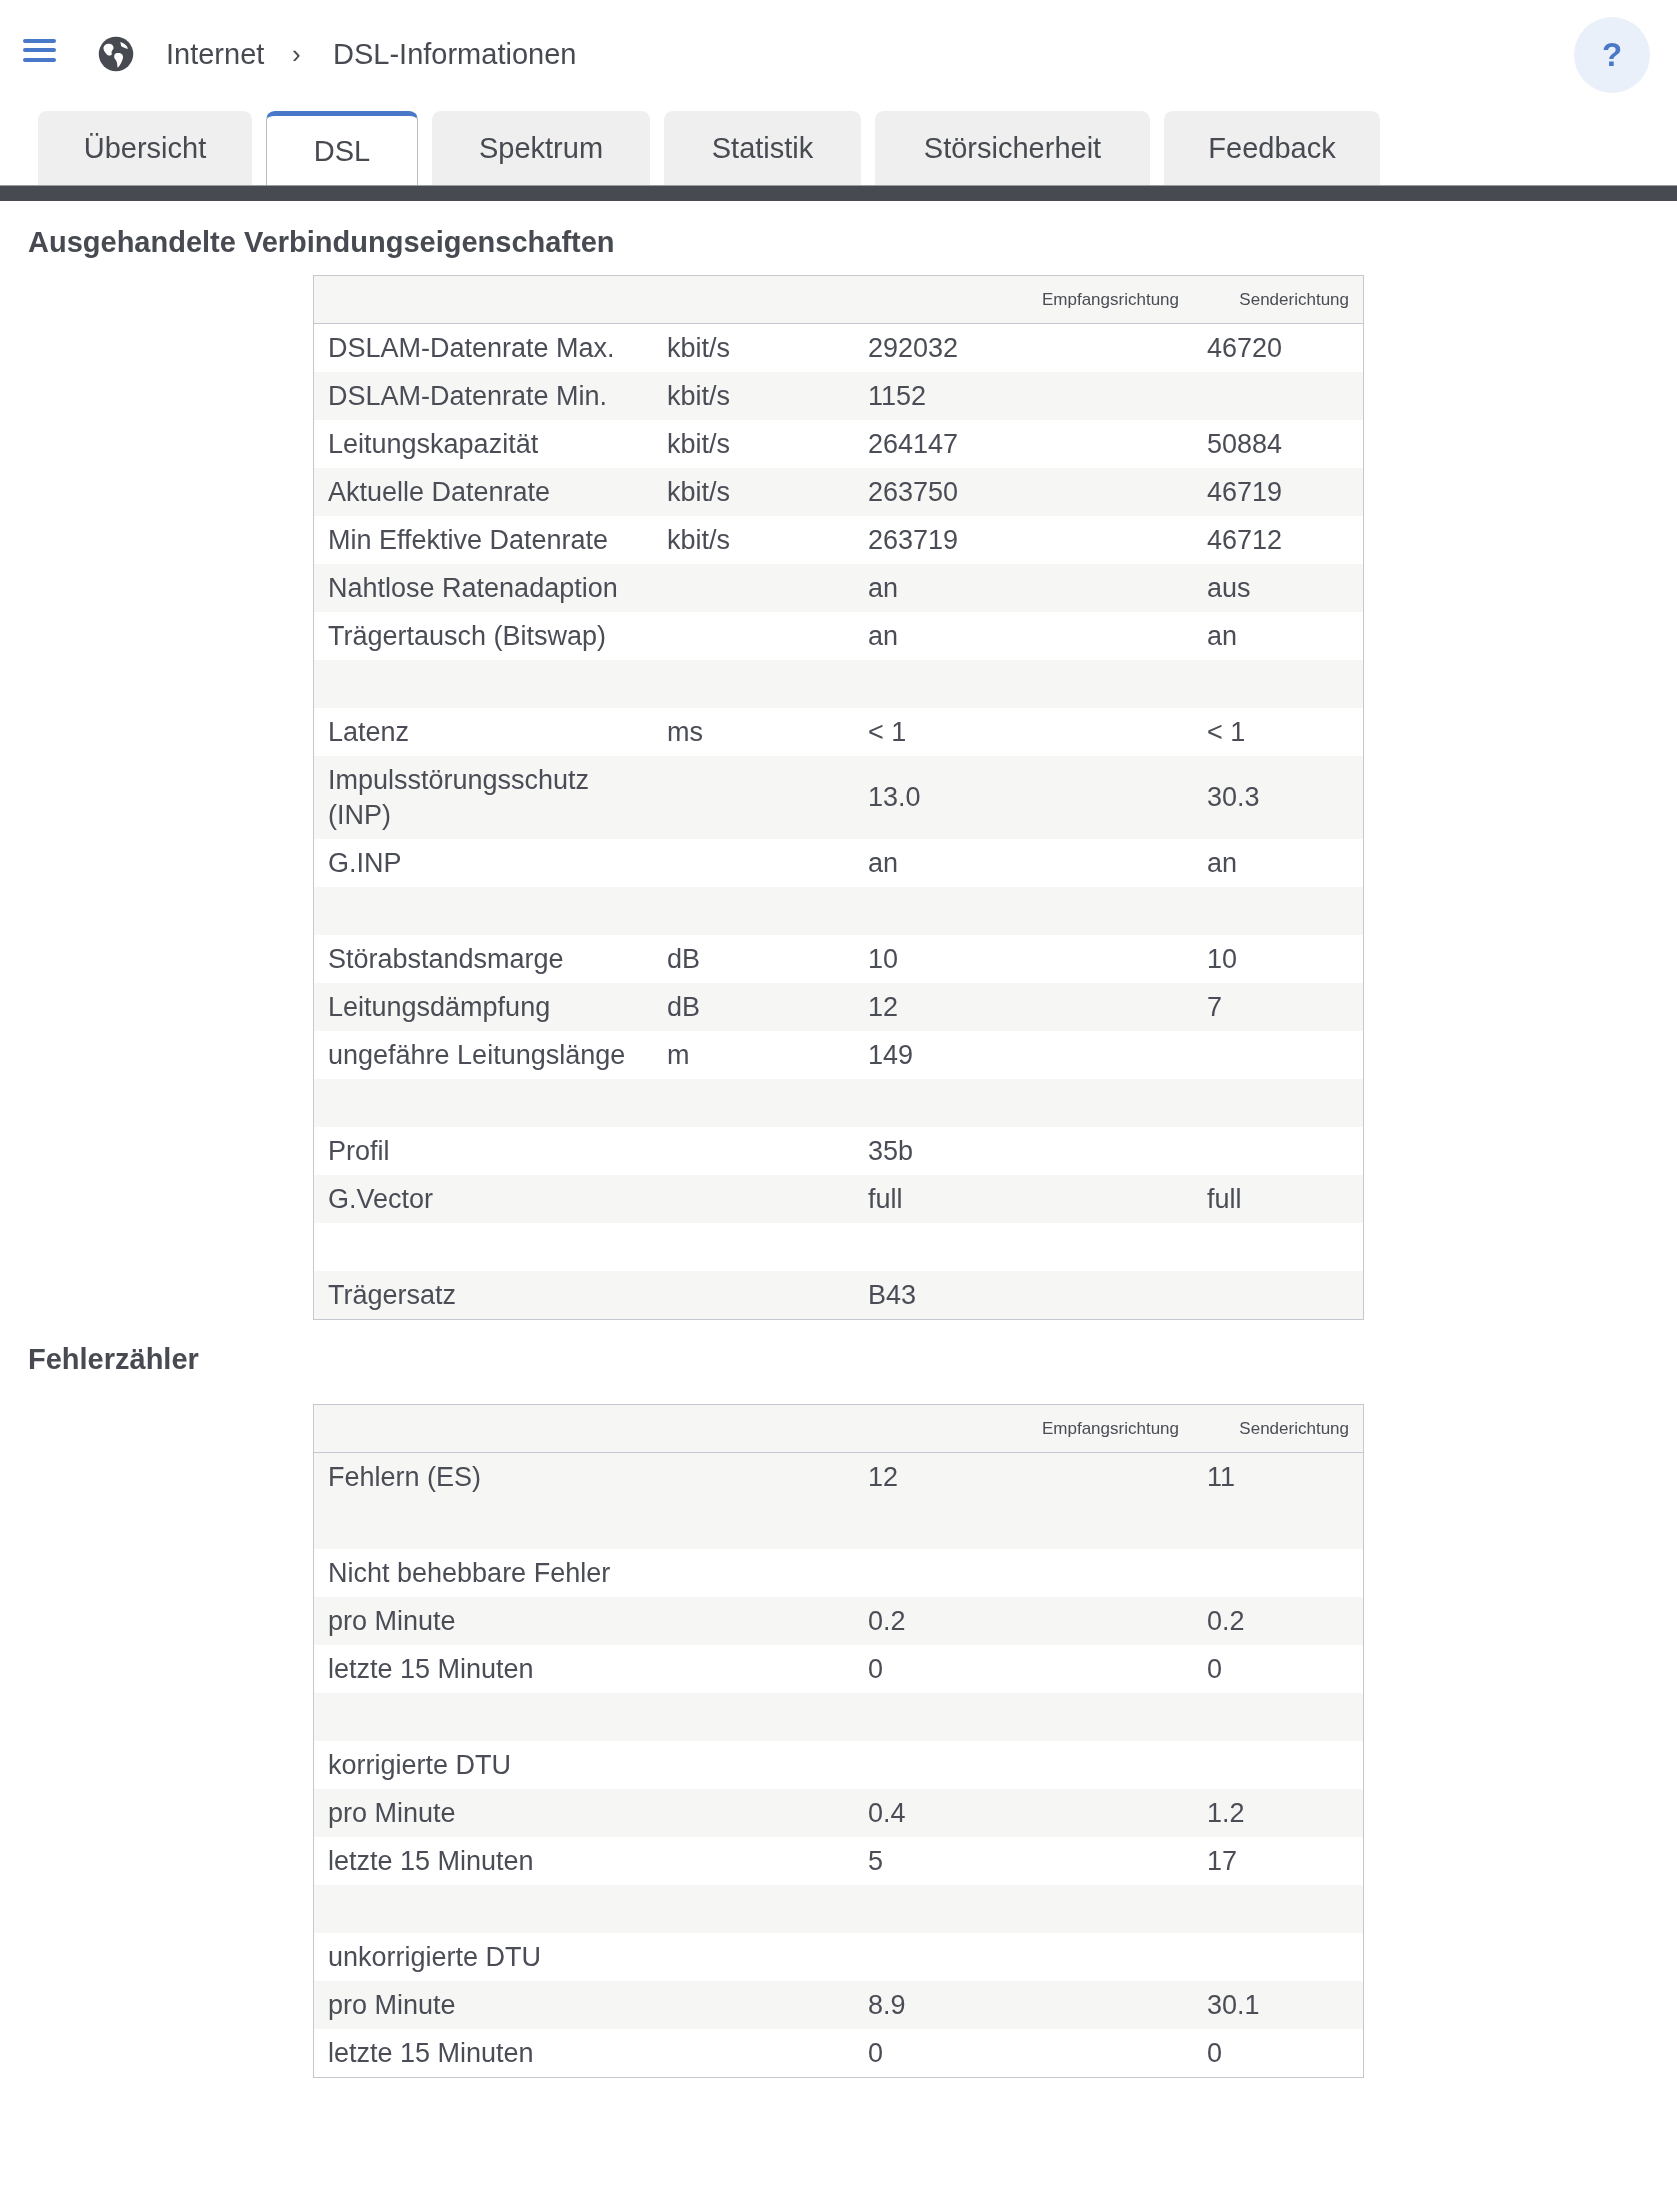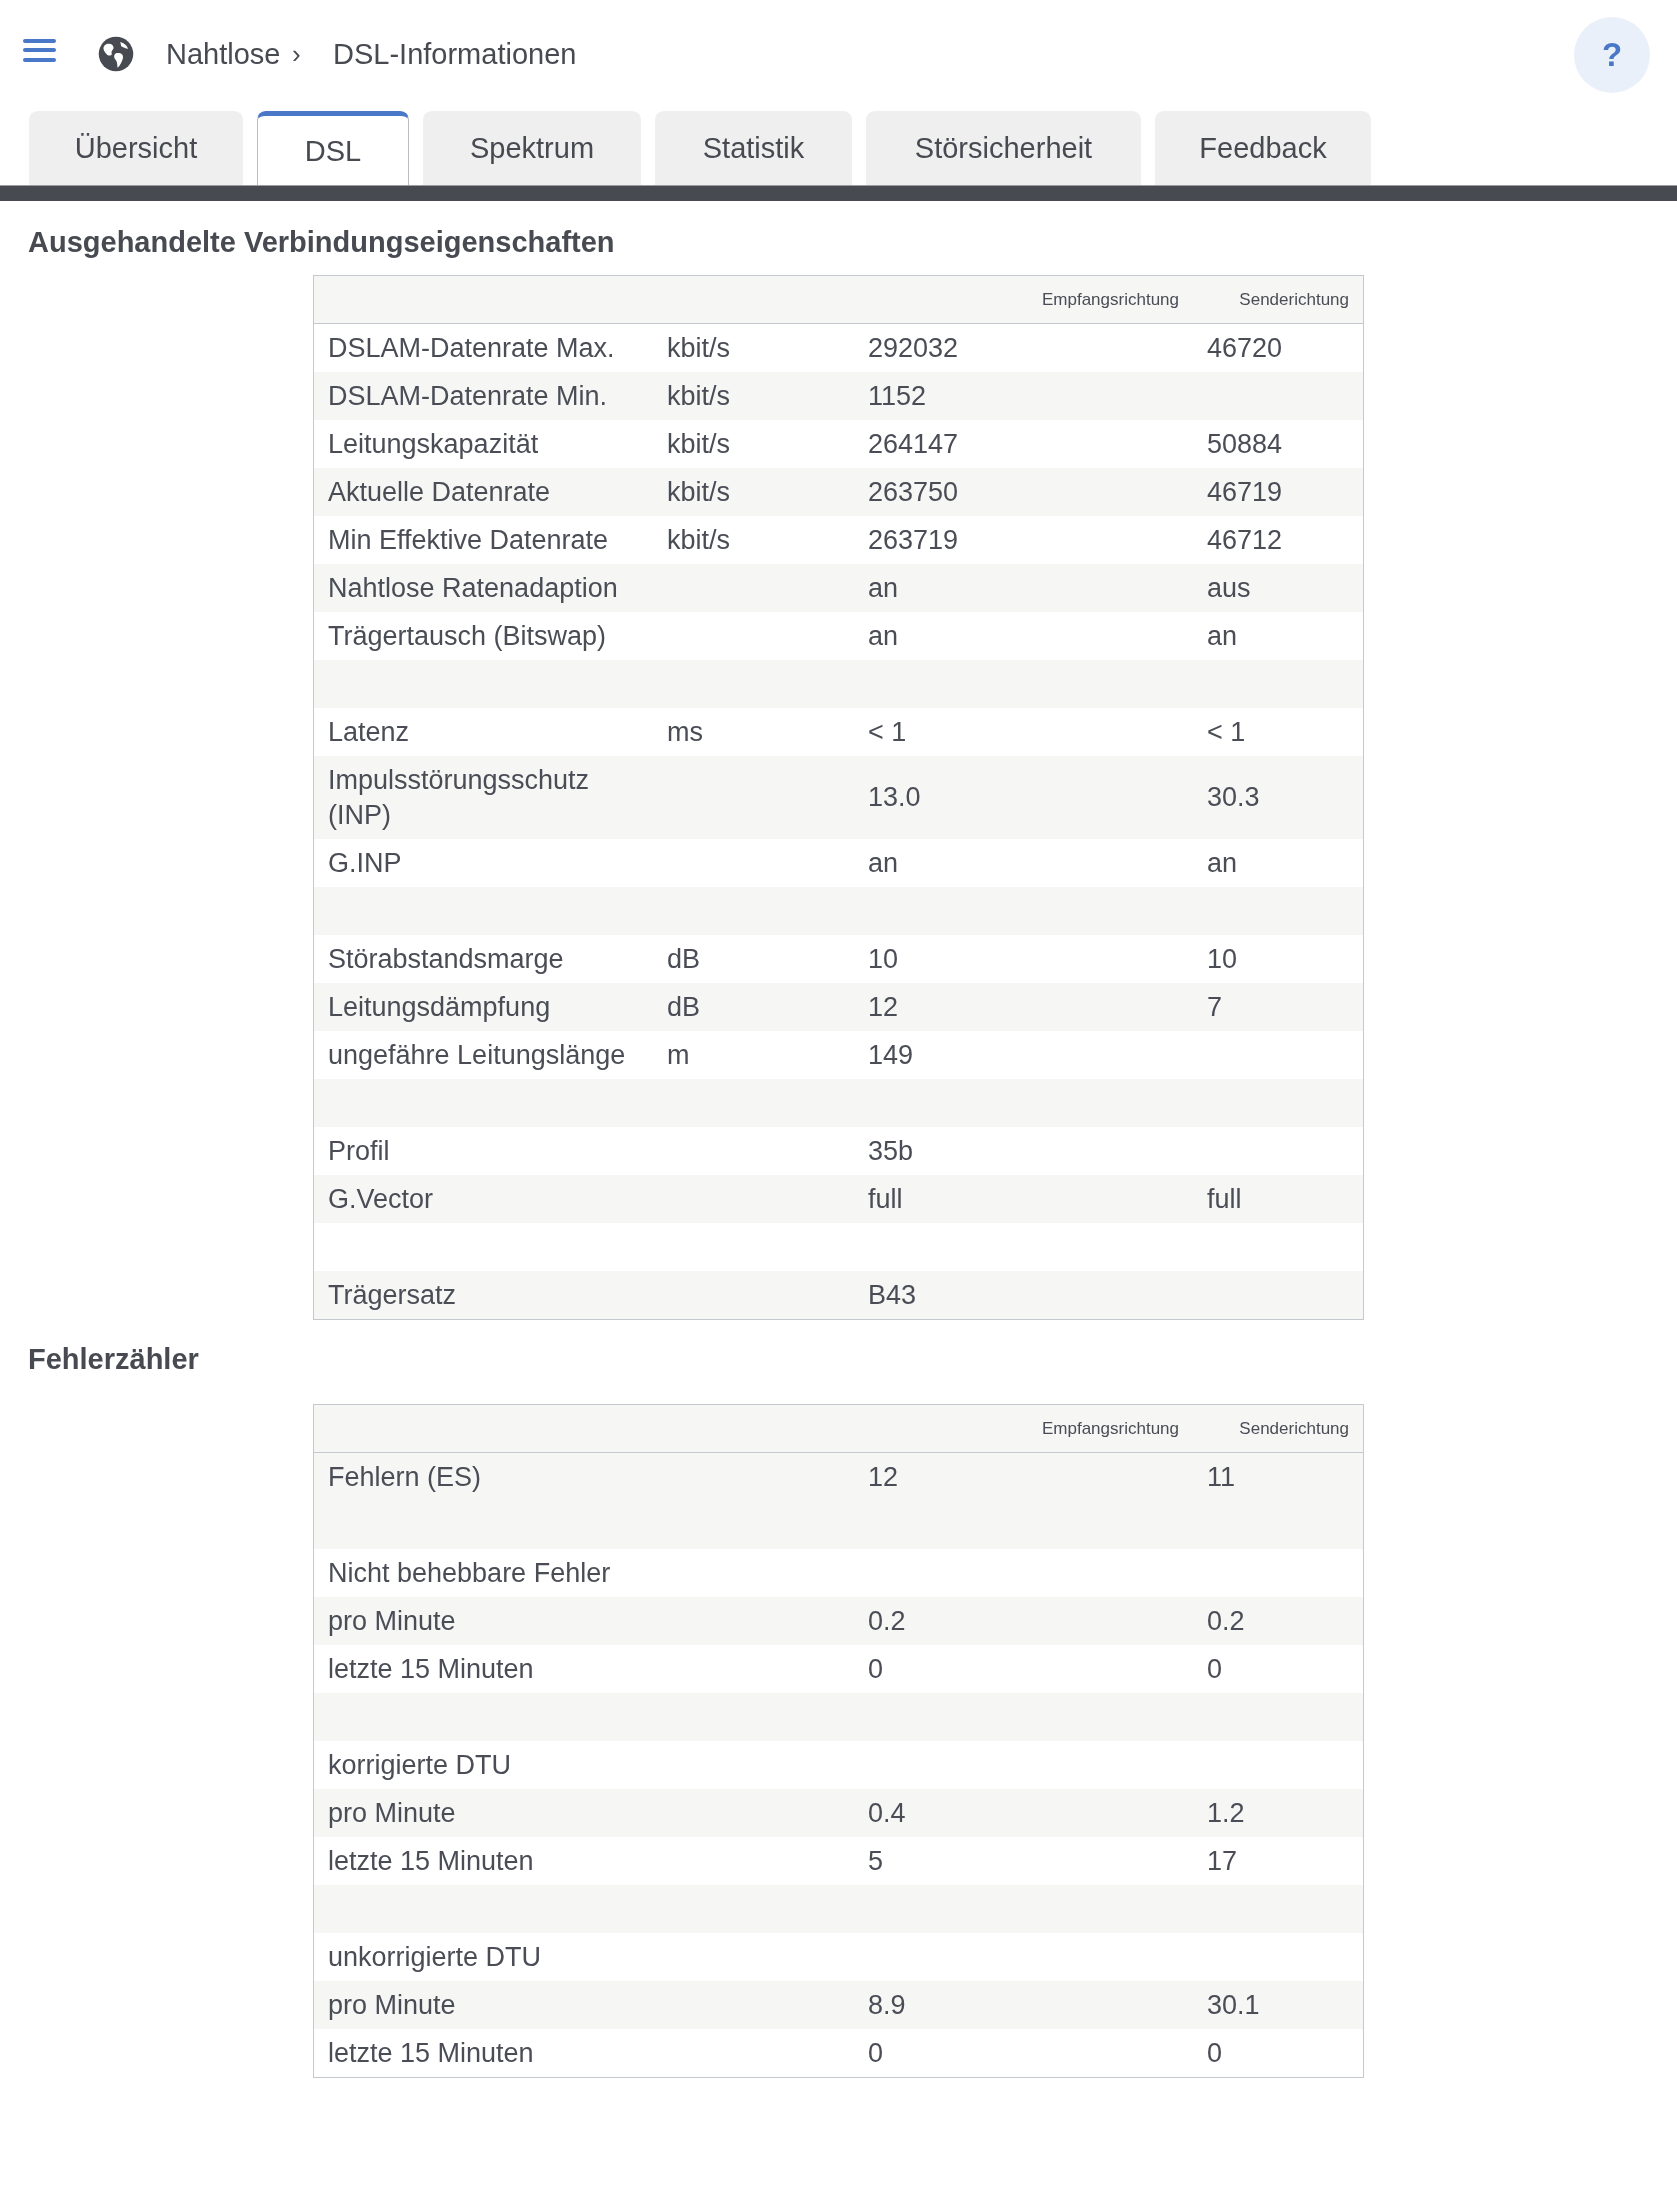--- a/index.html
+++ b/index.html
@@ -17,21 +17,21 @@
   .globe { position: absolute; left: 97px; top: 35px; width: 38px; height: 38px; }
   .crumb { position: absolute; top: 35px; font-size: 29px; line-height: 38px; color: #484a52; }
   .crumb-internet { left: 166px; cursor: pointer; }
   .crumb-sep { left: 292px; font-size: 26px; }
   .crumb-page { left: 333px; }
   .help-btn {
     position: absolute; left: 1574px; top: 17.3px; width: 76px; height: 76px; border-radius: 50%;
     background: #eaf0f9; color: #4a78c9; font-weight: bold; font-size: 33px;
     display: flex; align-items: center; justify-content: center; cursor: pointer;
   }
-  .tabs { position: absolute; left: 29px; top: 111px; height: 76px; display: flex; gap: 14px; }
+  .tabs { position: absolute; left: 38px; top: 111px; height: 76px; display: flex; gap: 14px; }
   .tab {
     height: 74px; background: #efefef; border-radius: 8.6px 8.6px 0 0;
     display: flex; align-items: center; justify-content: center;
     font-size: 29px; color: #484a52; cursor: pointer; box-sizing: border-box;
   }
   .tab.active { background: #ffffff; border: 1.7px solid #b9bcc1; border-bottom: none; border-top: 5.2px solid #4a78c9; height: 76px; }
   .tab-bar { position: absolute; left: 0; top: 185px; width: 1678px; height: 15.6px; background: #474a50; border-top: 1.7px solid #9a9ca0; box-sizing: border-box; }
   .section-title { position: absolute; left: 28px; font-size: 29px; font-weight: bold; color: #484a52; }
   table.dsl {
     position: absolute; left: 313px; width: 1051px; border-collapse: collapse;
@@ -58,21 +58,21 @@
       <span></span>
       <span></span>
       <span></span>
     </div>
   <svg class="globe" viewBox="0 0 44 44">
     <circle cx="22" cy="22" r="20" fill="#484a52"></circle>
     <path d="M9 12 C13 9 18 10 19 14 C20 17 16 18 17 21 C18 24 13 25 11 22 C8 19 6 15 9 12 Z" fill="#fff"></path>
     <path d="M22 21 C27 20 31 22 30 27 C29 31 27 35 24 38 C23 34 24 31 21 28 C19 25 20 22 22 21 Z" fill="#fff"></path>
     <path d="M27 8 C31 9 35 12 36 16 C33 16 30 14 28 13 Z" fill="#fff"></path>
   </svg>
-  <span class="crumb crumb-internet">Nahtlose</span>
+  <span class="crumb crumb-internet">Internet</span>
   <span class="crumb crumb-sep">›</span>
   <span class="crumb crumb-page">DSL-Informationen</span>
   <div class="help-btn">?</div>
 </div>
 
 <div class="tabs">
   <div class="tab" style="width:214px">Übersicht</div>
   <div class="tab active" style="width:152px">DSL</div>
   <div class="tab" style="width:218px">Spektrum</div>
   <div class="tab" style="width:197px">Statistik</div>

